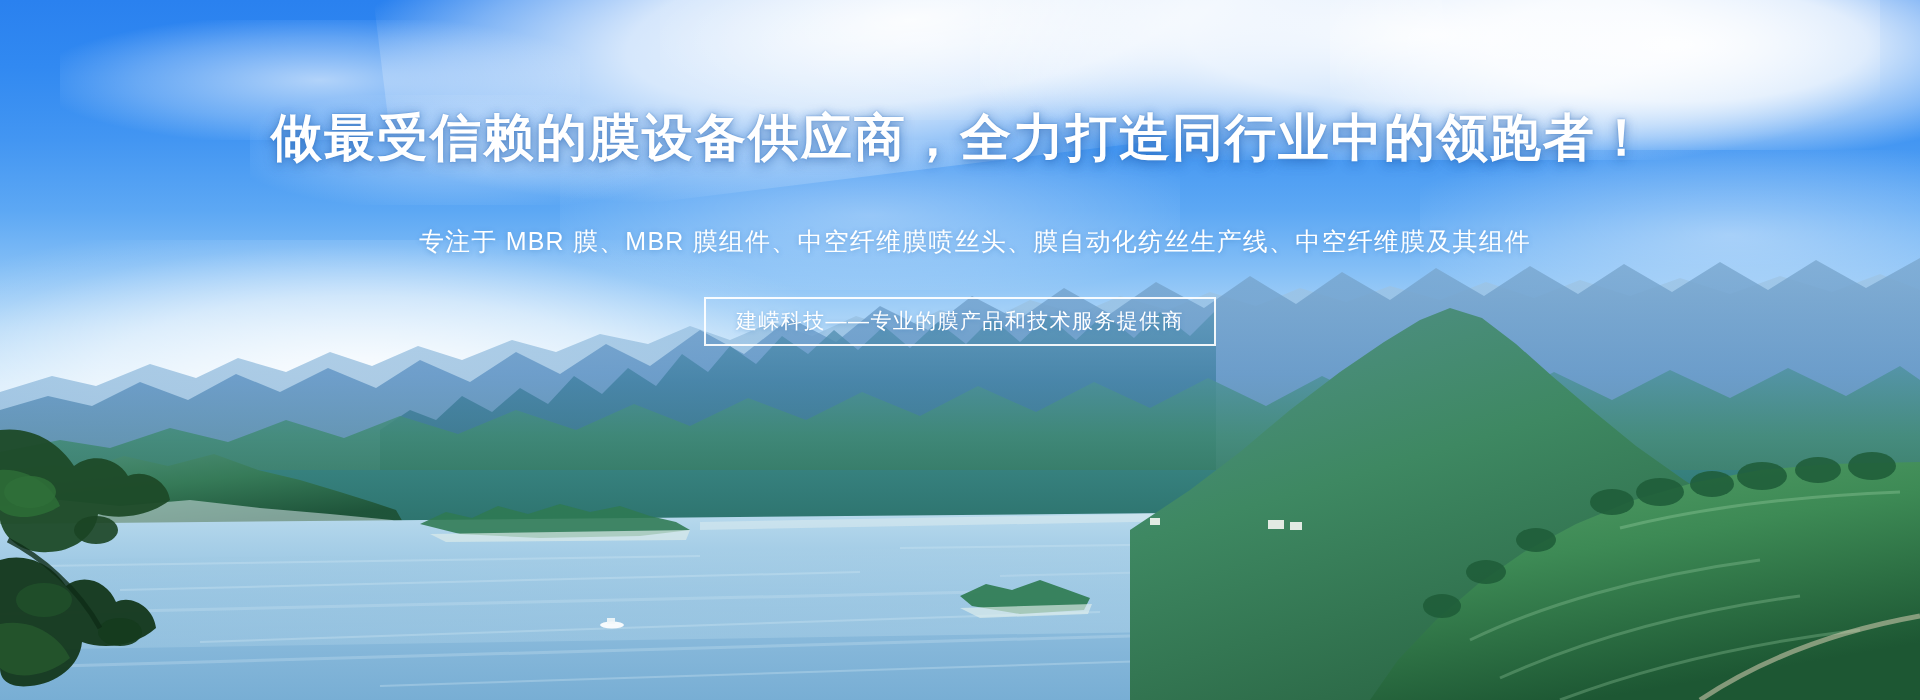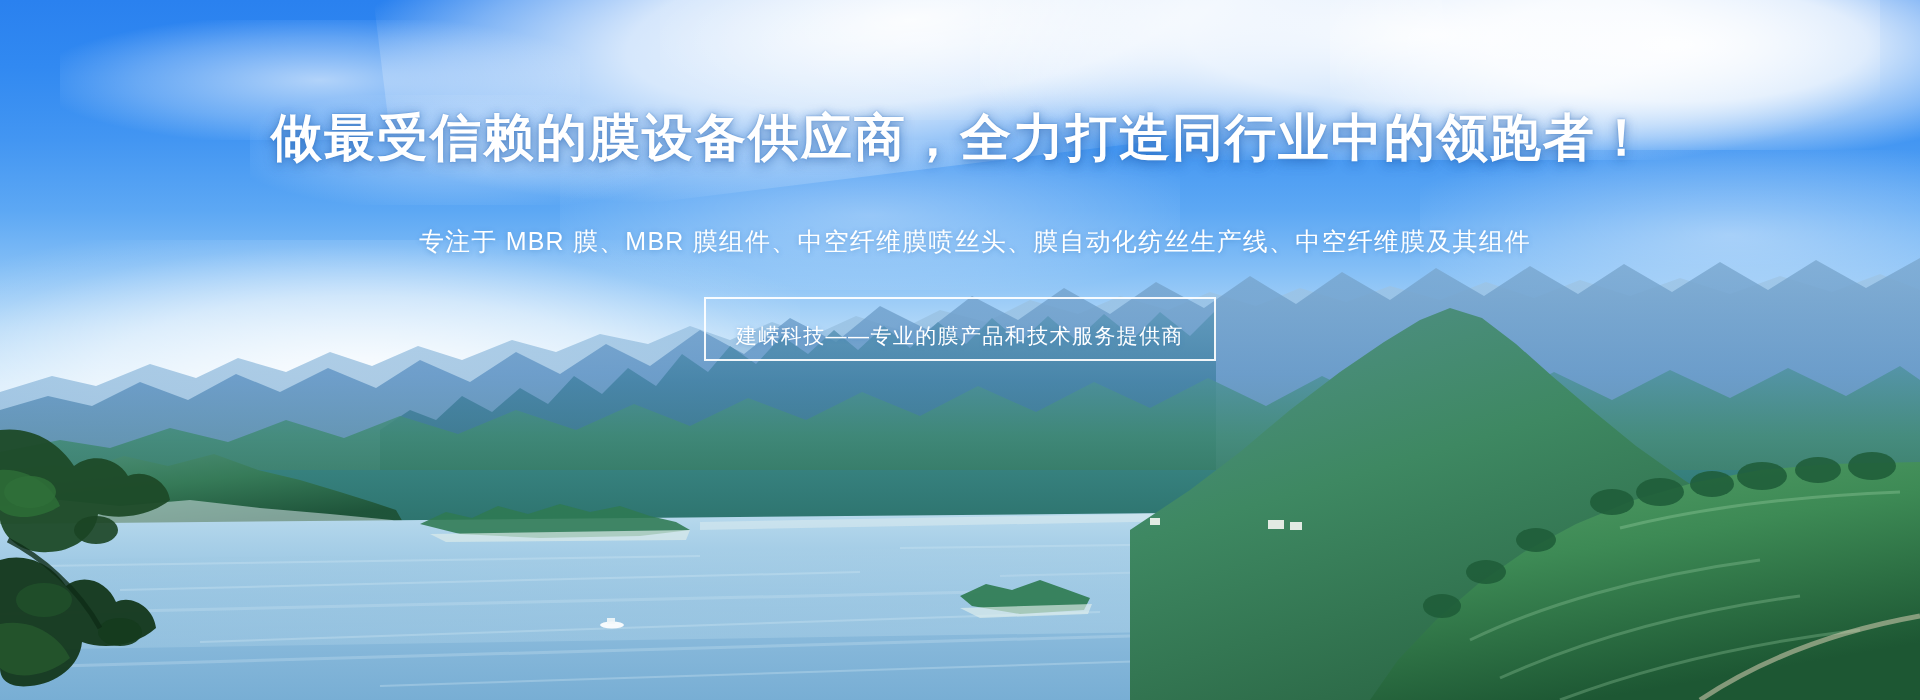--- a/index.html
+++ b/index.html
@@ -86,21 +86,21 @@
     white-space:nowrap;
     text-shadow:0 1px 5px rgba(50,120,190,0.45);
     margin-left:15px;
   }
   .tagline-wrap {
     position:absolute; left:0; top:297px; width:1920px;
     display:flex; justify-content:center;
   }
   .tagline-box {
     border:2px solid rgba(255,255,255,0.92);
-    padding:24px 30px 10px 30px;
+    padding:9px 30px 10px 30px;
     font-size:21px;
     color:#ffffff;
     letter-spacing:1.4px;
     line-height:26px;
     white-space:nowrap;
     text-shadow:0 1px 4px rgba(50,120,190,0.40);
   }
 </style>
 </head>
 <body>

